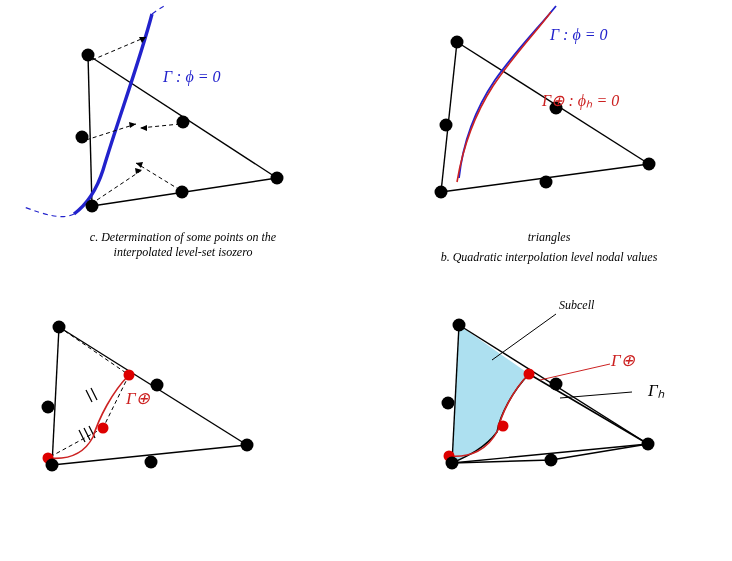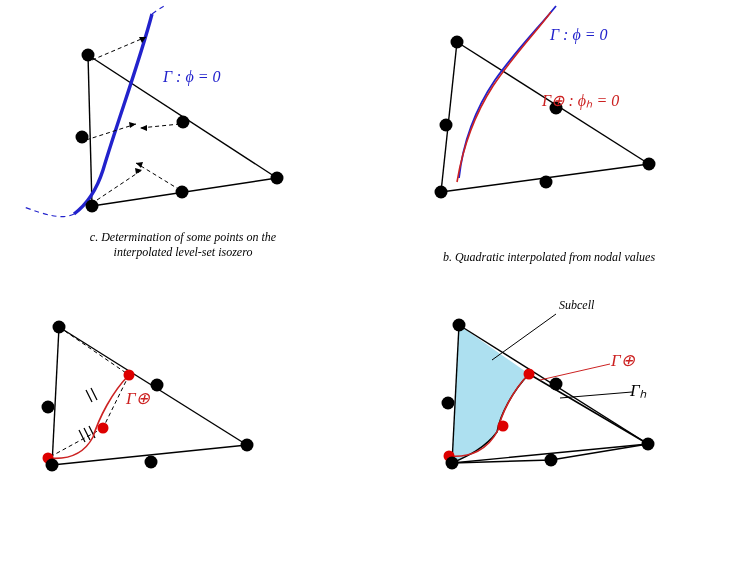--- a/index.html
+++ b/index.html
@@ -116,21 +116,21 @@
         <circle cx="446" cy="125" r="6.5"></circle>
         <circle cx="441" cy="192" r="6.5"></circle>
         <circle cx="546" cy="182" r="6.5"></circle>
         <circle cx="649" cy="164" r="6.5"></circle>
         <circle cx="556" cy="108" r="6.5"></circle>
       </g>
     </svg>
     <div style="position:absolute;left:184px;top:26px;font-size:16px;color:#2222cc;font-family:'Liberation Serif',serif;">Γ : ϕ = 0</div>
     <div style="position:absolute;left:176px;top:60px;font-size:16px;color:#cc2222;font-family:'Liberation Serif',serif;margin-top:29px;">Γ⊕ : ϕₕ = 0</div>
   </div>
-  <div class="caption" id="caption-b">b. Quadratic interpolated from nodal values</div>
+  <div class="caption" id="caption-b">b. Quadratic interpolation level nodal values</div>
 
   <div class="panel" id="panel-c">
     <svg class="panel-art" width="366" height="230" viewBox="0 0 366 230">
       <g stroke="#000000" stroke-width="1.4" fill="none">
         <path d="M59,47 L52,185"></path>
         <path d="M52,185 L247,165"></path>
         <path d="M247,165 L59,47"></path>
       </g>
 
       <g stroke="#000000" stroke-width="1" fill="none" stroke-dasharray="4,3">
@@ -214,18 +214,19 @@
         <circle cx="459" cy="45" r="6.5"></circle>
         <circle cx="448" cy="123" r="6.5"></circle>
         <circle cx="452" cy="183" r="6.5"></circle>
         <circle cx="551" cy="180" r="6.5"></circle>
         <circle cx="648" cy="164" r="6.5"></circle>
         <circle cx="556" cy="104" r="6.5"></circle>
       </g>
     </svg>
     <div style="position:absolute;left:193px;top:18px;font-size:12px;color:#000000;font-family:'Liberation Serif',serif;">Subcell</div>
     <div style="position:absolute;left:245px;top:70px;font-size:17px;color:#cc2222;font-family:'Liberation Serif',serif;">Γ⊕</div>
-    <div style="position:absolute;left:264px;top:98px;font-size:17px;color:#000000;font-family:'Liberation Serif',serif;">Γₕ</div>
+    <div style="position:absolute;left:282px;top:98px;font-size:17px;color:#000000;font-family:'Liberation Serif',serif;">Γₕ</div>
   </div>
   <div class="caption" id="caption-d">
+    <div>triangles</div>
   </div>
 
 </div>
 
 </body></html>

